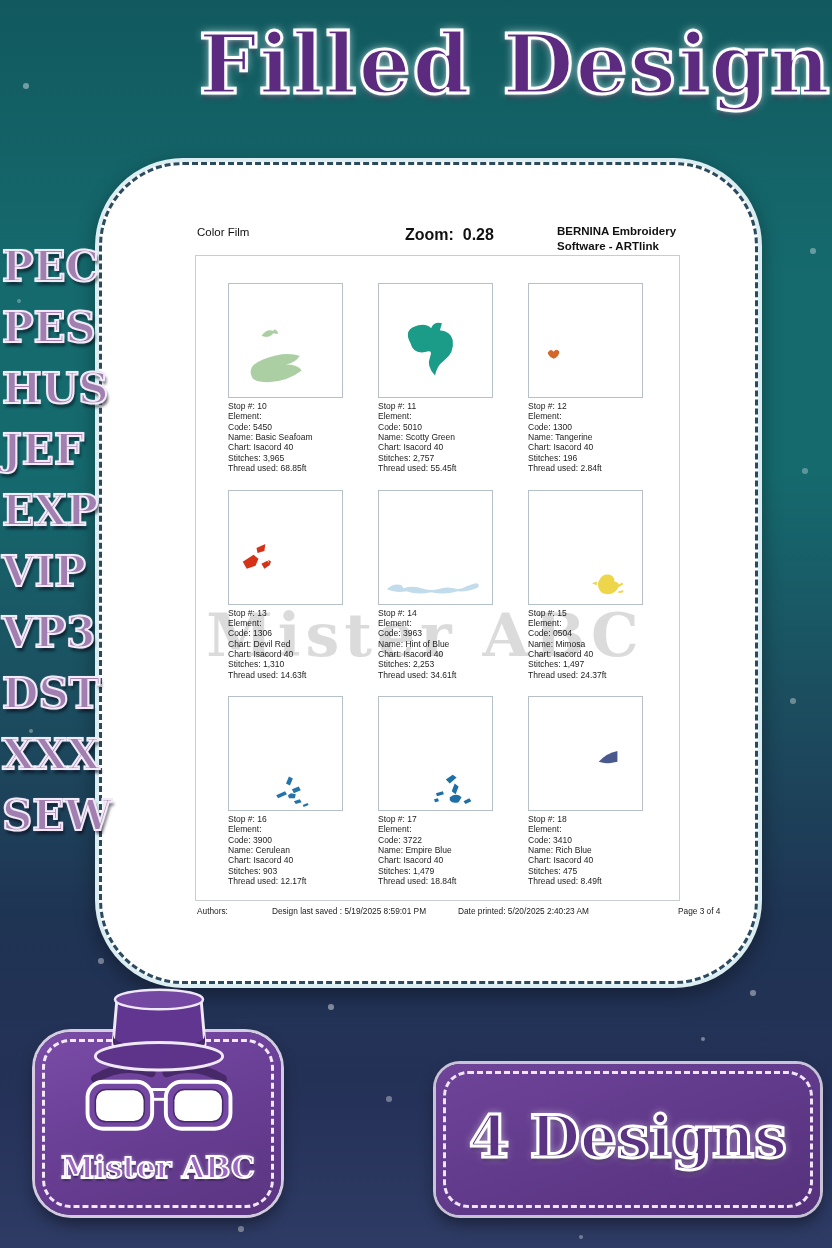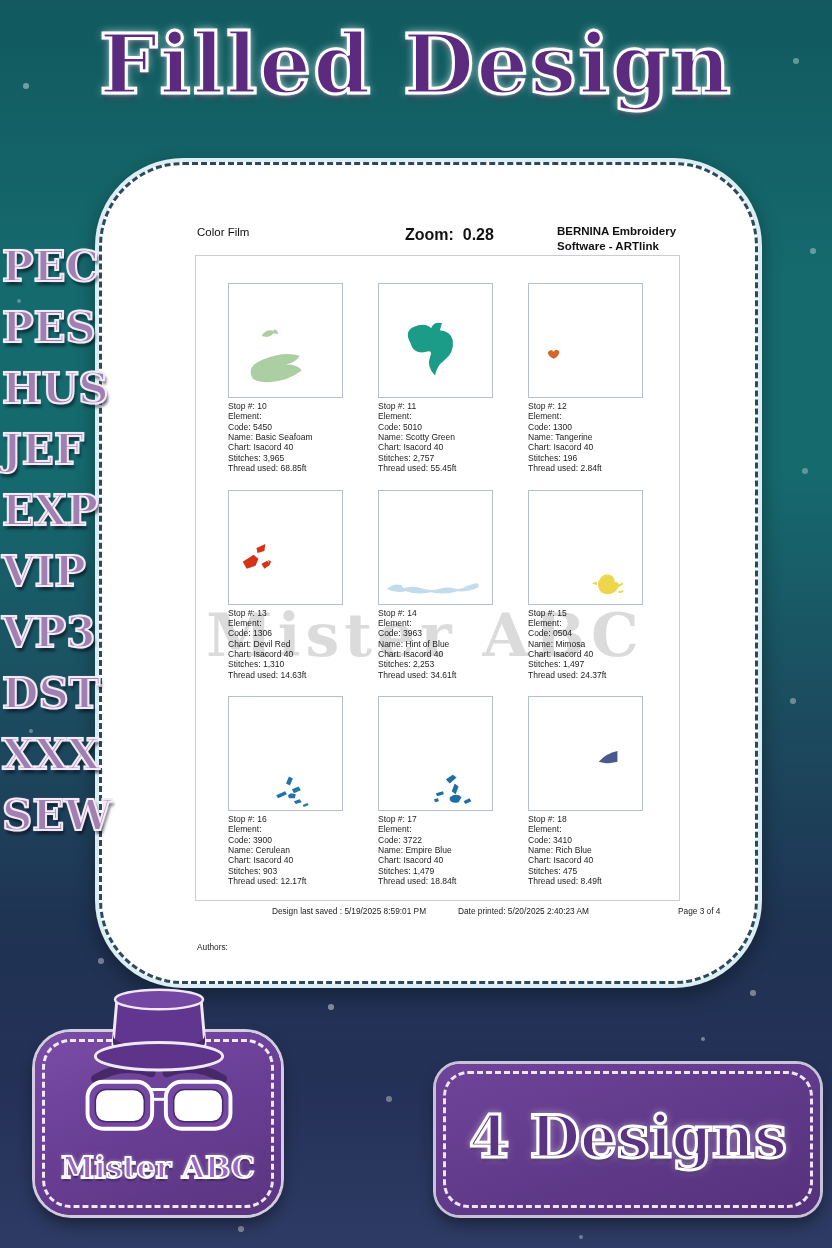--- a/index.html
+++ b/index.html
@@ -13,21 +13,21 @@
     background:transparent; z-index:1;
     box-shadow: 25px 85px 0 2px rgba(255,255,255,.40), 795px 60px 0 2px rgba(255,255,255,.35),
       18px 300px 0 1px rgba(255,255,255,.30), 812px 250px 0 2px rgba(255,255,255,.35),
       60px 520px 0 1px rgba(255,255,255,.30), 804px 470px 0 2px rgba(255,255,255,.30),
       30px 730px 0 1px rgba(255,255,255,.35), 792px 700px 0 2px rgba(255,255,255,.35),
       100px 960px 0 2px rgba(255,255,255,.40), 752px 992px 0 2px rgba(255,255,255,.40),
       330px 1006px 0 2px rgba(255,255,255,.45), 702px 1038px 0 1px rgba(255,255,255,.40),
       388px 1098px 0 2px rgba(255,255,255,.35), 240px 1228px 0 2px rgba(255,255,255,.40),
       580px 1236px 0 1px rgba(255,255,255,.35), 790px 1180px 0 2px rgba(255,255,255,.35); }
   .page-title {
-    position:absolute; top:16px; left:0; width:832px; text-align:center; z-index:4;
+    position:absolute; top:16px; left:0; width:832px; text-align:right; z-index:4;
     font-family:"DejaVu Serif", serif; font-weight:bold; font-size:82px; letter-spacing:2px;
     color:#5c2b80; -webkit-text-stroke:3px #ffffff;
     text-shadow: 0 0 10px rgba(215,245,245,.95), 0 0 3px #ffffff, 0 6px 4px rgba(25,12,45,.55);
   }
   .format-list { position:absolute; left:2px; top:236px; z-index:6; }
   .format-item {
     height:61px; line-height:61px; font-family:"DejaVu Serif", serif; font-weight:bold;
     font-size:42px; color:#a17fb0; -webkit-text-stroke:2px #f2ebf7;
     text-shadow: 2px 4px 3px rgba(8,4,18,.6), 0 0 2px #f2ebf7;
   }
@@ -44,21 +44,21 @@
   .doc-zoom { position:absolute; left:310px; top:68px; font-weight:bold; font-size:16px; color:#111; z-index:2; white-space:pre; }
   .doc-app { position:absolute; left:462px; top:66px; width:135px; font-weight:bold; font-size:11.5px; line-height:1.3; color:#111; z-index:2; }
   .grid-frame { position:absolute; left:100px; top:97px; width:485px; height:646px;
     border:1px solid #c8cdd3; z-index:1; }
   .design-grid { position:absolute; left:133px; top:125px; z-index:2;
     display:grid; grid-template-columns:repeat(3,115px); column-gap:35px; row-gap:16px; }
   .swatch { width:115px; height:115px; border:1px solid #b6c0c9; background:#fff; }
   .swatch svg { width:100%; height:100%; display:block; }
   .details { font-size:8.5px; line-height:1.22; color:#1c1c1c; margin-top:3px; }
   .doc-footer { position:absolute; left:0; top:748px; width:667px; font-size:8.3px; color:#222; z-index:2; }
-  .f-authors { position:absolute; left:102px;margin-top:36px; }
+  .f-authors { position:absolute; left:102px; }
   .f-saved   { position:absolute; left:177px; }
   .f-printed { position:absolute; left:363px; }
   .f-page    { position:absolute; left:583px; }
   
   .logo-card { position:absolute; left:35px; top:1032px; width:246px; height:183px; border-radius:36px;
     background:linear-gradient(160deg,#7a4ca6 0%, #6a3f96 45%, #5a3480 100%);
     box-shadow:0 0 0 3px rgba(243,232,250,.85), 0 8px 16px rgba(0,0,0,.45); z-index:3; }
   .logo-card-inner { position:absolute; inset:7px; border:3px dashed #f3e8fa; border-radius:28px; }
   .logo-art { position:absolute; left:66px; top:984px; width:186px; height:168px; z-index:5; }
   .logo-text { position:absolute; left:35px; top:1150px; width:246px; text-align:center; z-index:6;

